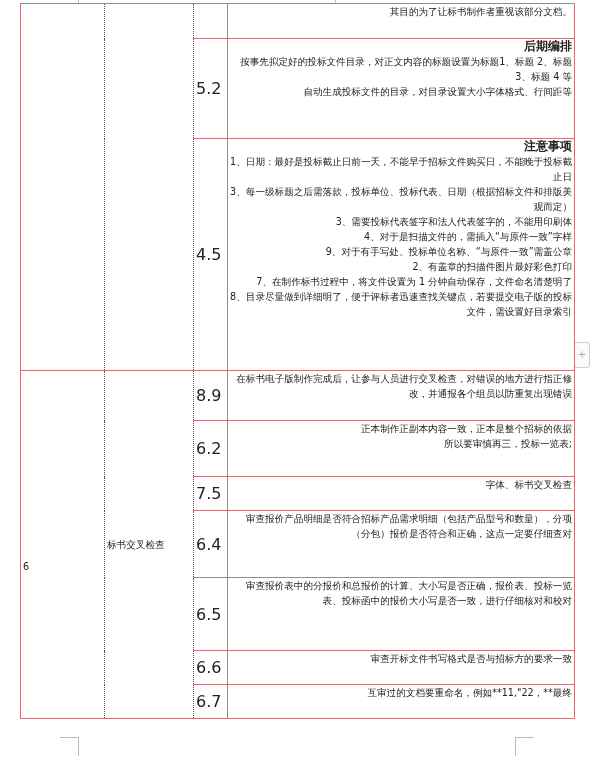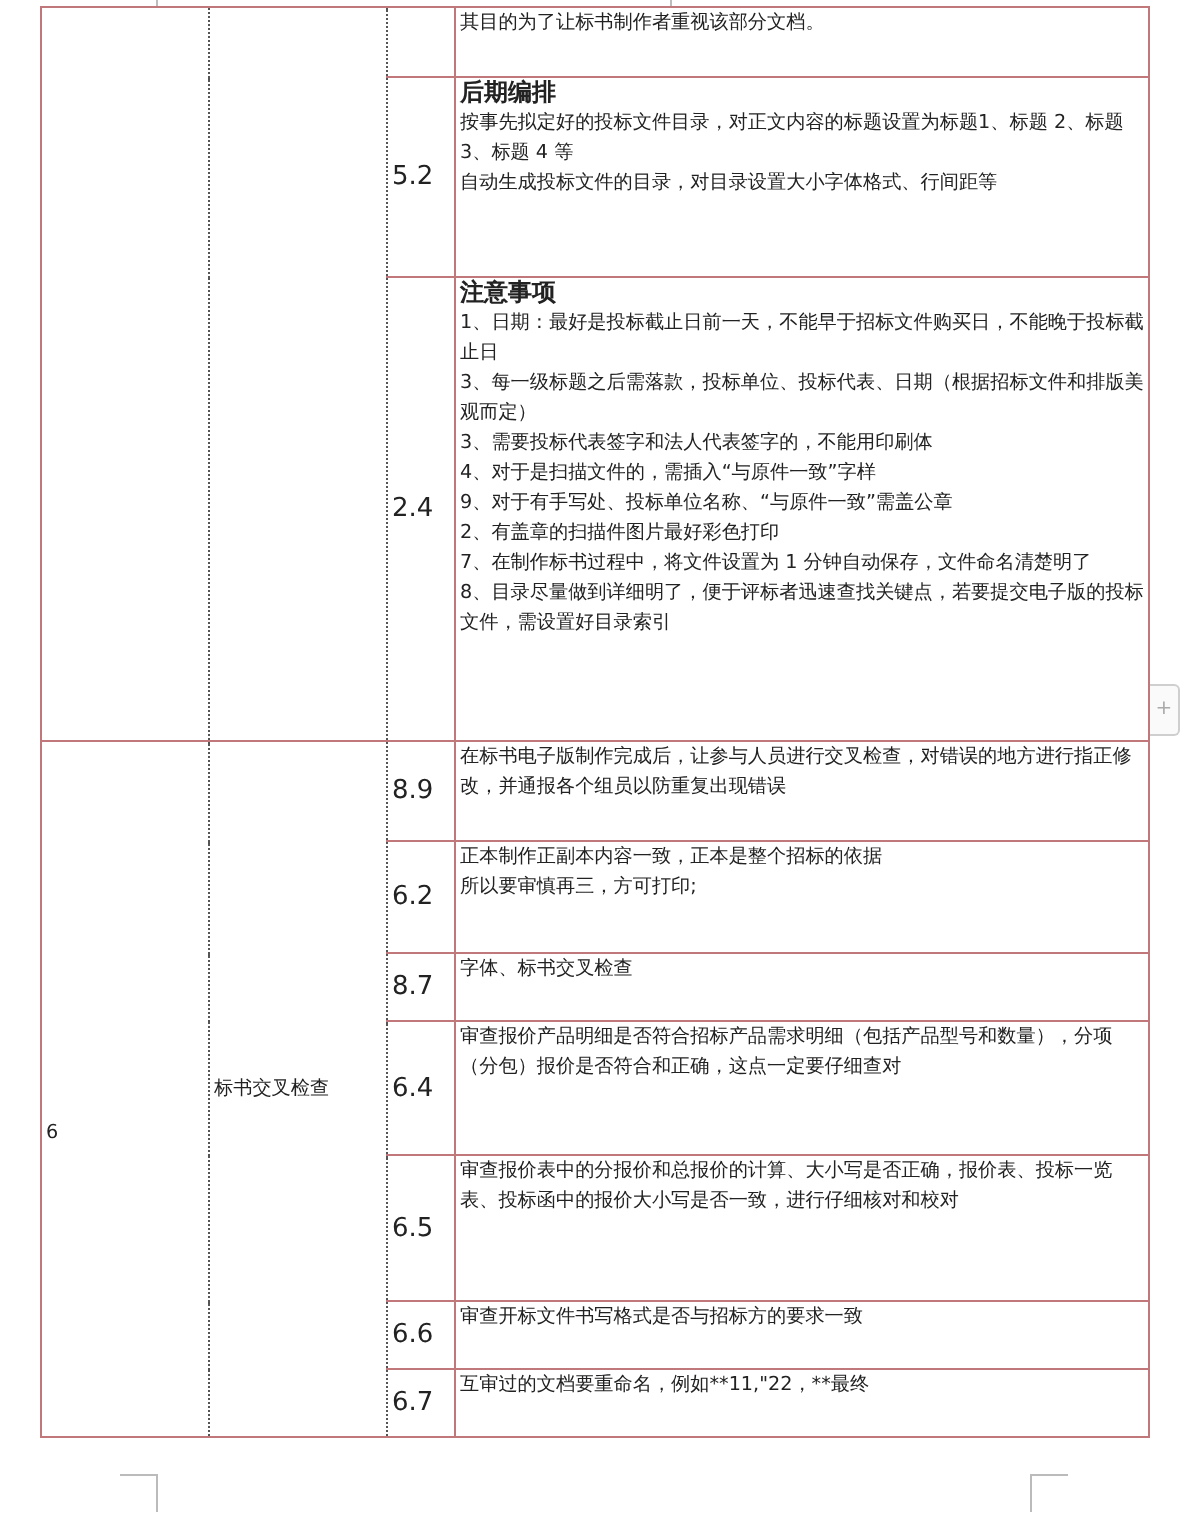--- a/index.html
+++ b/index.html
@@ -46,24 +46,24 @@
     td.col-num, td.col-title {
       vertical-align: middle !important;
       border-right: 1px dotted #555 !important;
     }
     td.col-num { padding-top: 44px !important; vertical-align: middle; }
     td.col-sub {
       vertical-align: middle !important;
       border-right: 1px dotted #555 !important;
       border-left: 1px dotted #555 !important;
       padding-left: 1px;
-      font-size: 13px;
+      font-size: 16px;
     }
     td.col-title { border-left: 1px dotted #555 !important; margin-left: 48px; }
-    td.col-content { padding-left: 2px; padding-top: 1px; }
+    td.col-content { padding-left: 2px; padding-top: 1px; text-align: right; }
     .heading { font-weight: bold; font-size: 12px; }
     .line { display: block; }
     .plus-tab {
       position: absolute;
       left: 575px;
       top: 342px;
       width: 14px;
       height: 24px;
       border: 1px solid #cfcfcf;
       border-left: none;
@@ -120,21 +120,21 @@
       </tr>
       <tr style="height:100px">
         <td class="col-sub">5.2</td>
         <td class="col-content">
           <span class="line heading">后期编排</span>
           <span class="line">按事先拟定好的投标文件目录，对正文内容的标题设置为标题1、标题 2、标题 3、标题 4 等</span>
           <span class="line">自动生成投标文件的目录，对目录设置大小字体格式、行间距等</span>
         </td>
       </tr>
       <tr style="height:232px">
-        <td class="col-sub">2.4</td>
+        <td class="col-sub">4.5</td>
         <td class="col-content">
           <span class="line heading">注意事项</span>
           <span class="line">1、日期：最好是投标截止日前一天，不能早于招标文件购买日，不能晚于投标截止日</span>
           <span class="line">3、每一级标题之后需落款，投标单位、投标代表、日期（根据招标文件和排版美观而定）</span>
           <span class="line">3、需要投标代表签字和法人代表签字的，不能用印刷体</span>
           <span class="line">4、对于是扫描文件的，需插入“与原件一致”字样</span>
           <span class="line">9、对于有手写处、投标单位名称、“与原件一致”需盖公章</span>
           <span class="line">2、有盖章的扫描件图片最好彩色打印</span>
           <span class="line">7、在制作标书过程中，将文件设置为 1 分钟自动保存，文件命名清楚明了</span>
           <span class="line">8、目录尽量做到详细明了，便于评标者迅速查找关键点，若要提交电子版的投标文件，需设置好目录索引</span>
@@ -146,25 +146,25 @@
         <td class="col-title" rowspan="7">标书交叉检查</td>
         <td class="col-sub">8.9</td>
         <td class="col-content">
           <span class="line">在标书电子版制作完成后，让参与人员进行交叉检查，对错误的地方进行指正修改，并通报各个组员以防重复出现错误</span>
         </td>
       </tr>
       <tr style="height:56px">
         <td class="col-sub">6.2</td>
         <td class="col-content">
           <span class="line">正本制作正副本内容一致，正本是整个招标的依据</span>
-          <span class="line">所以要审慎再三，方可打印;</span>
+          <span class="line">所以要审慎再三，投标一览表;</span>
         </td>
       </tr>
       <tr style="height:34px">
-        <td class="col-sub">8.7</td>
+        <td class="col-sub">7.5</td>
         <td class="col-content">
           <span class="line">字体、标书交叉检查</span>
         </td>
       </tr>
       <tr style="height:67px">
         <td class="col-sub">6.4</td>
         <td class="col-content">
           <span class="line">审查报价产品明细是否符合招标产品需求明细（包括产品型号和数量），分项（分包）报价是否符合和正确，这点一定要仔细查对</span>
         </td>
       </tr>

